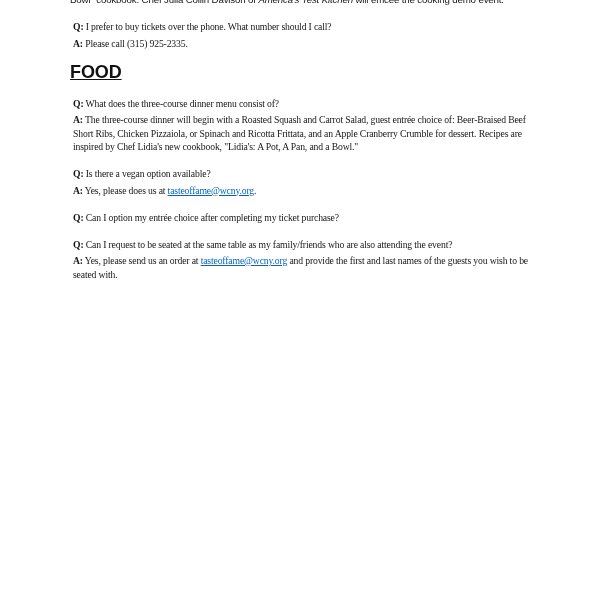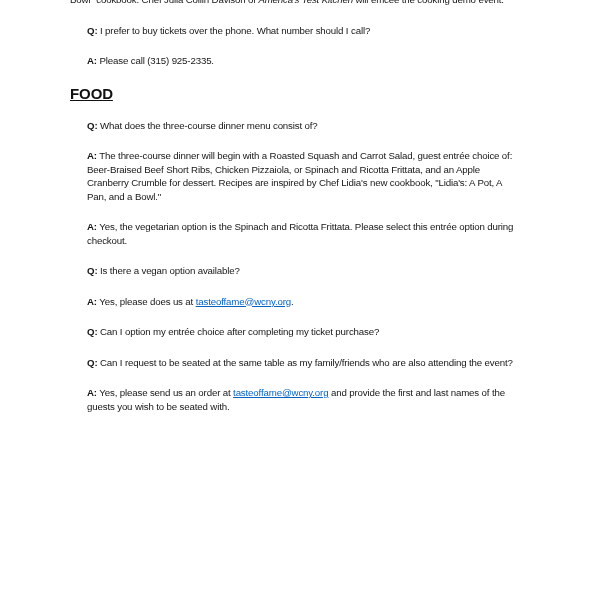--- a/index.html
+++ b/index.html
@@ -19,25 +19,25 @@
     background: #ffffff;
   }
   .line { margin: 0; }
   .clipped {
     margin-top: -7px;           
     margin-bottom: 13.5px;
     white-space: nowrap;
     overflow: hidden;
   }
   .qa { margin-bottom: 13.5px; }
-  .qa p { margin: 17px; }
+  .qa p { margin: 3px; font-family: Liberation Serif, serif; }
   b.qlabel, b.alabel { font-weight: bold; }
   .italic { font-style: italic; }
   h2.food {
-    font-size: 15px;
+    font-size: 18px;
     line-height: 17px;
     font-weight: bold;
     text-decoration: underline;
     letter-spacing: -0.1px;
     color: #111111;
     margin: 0 0 16px 0;
   }
   a.email {
     color: #0563C1;
     text-decoration: underline;
@@ -58,21 +58,20 @@
 
 
   <h2 class="food">FOOD</h2>
 
   <div class="qa">
     <p class="line"><b class="qlabel">Q:</b><span> What does the three-course dinner menu consist of?</span></p>
     <p class="line"><b class="alabel">A:</b><span> The three-course dinner will begin with a Roasted Squash and Carrot Salad, guest entrée choice of: Beer-Braised Beef Short Ribs, Chicken Pizzaiola, or Spinach and Ricotta Frittata, and an Apple Cranberry Crumble for dessert. Recipes are inspired by Chef Lidia's new cookbook, "Lidia's: A Pot, A Pan, and a Bowl."</span></p>
   </div>
 
   <div class="qa">
-    <p class="line"><b class="alabel">A:</b><span> Yes, the vegetarian option is the Spinach and Ricotta Frittata. Please select this entrée option during checkout.</span></p>
   </div>
 
   <div class="qa">
     <p class="line"><b class="qlabel">Q:</b><span> Is there a vegan option available?</span></p>
     <p class="line"><b class="alabel">A:</b><span> Yes, please does us at </span><a class="email" href="#">tasteoffame@wcny.org</a><span>.</span></p>
   </div>
 
   <div class="qa">
     <p class="line"><b class="qlabel">Q:</b><span> Can I option my entrée choice after completing my ticket purchase?</span></p>
   </div>

